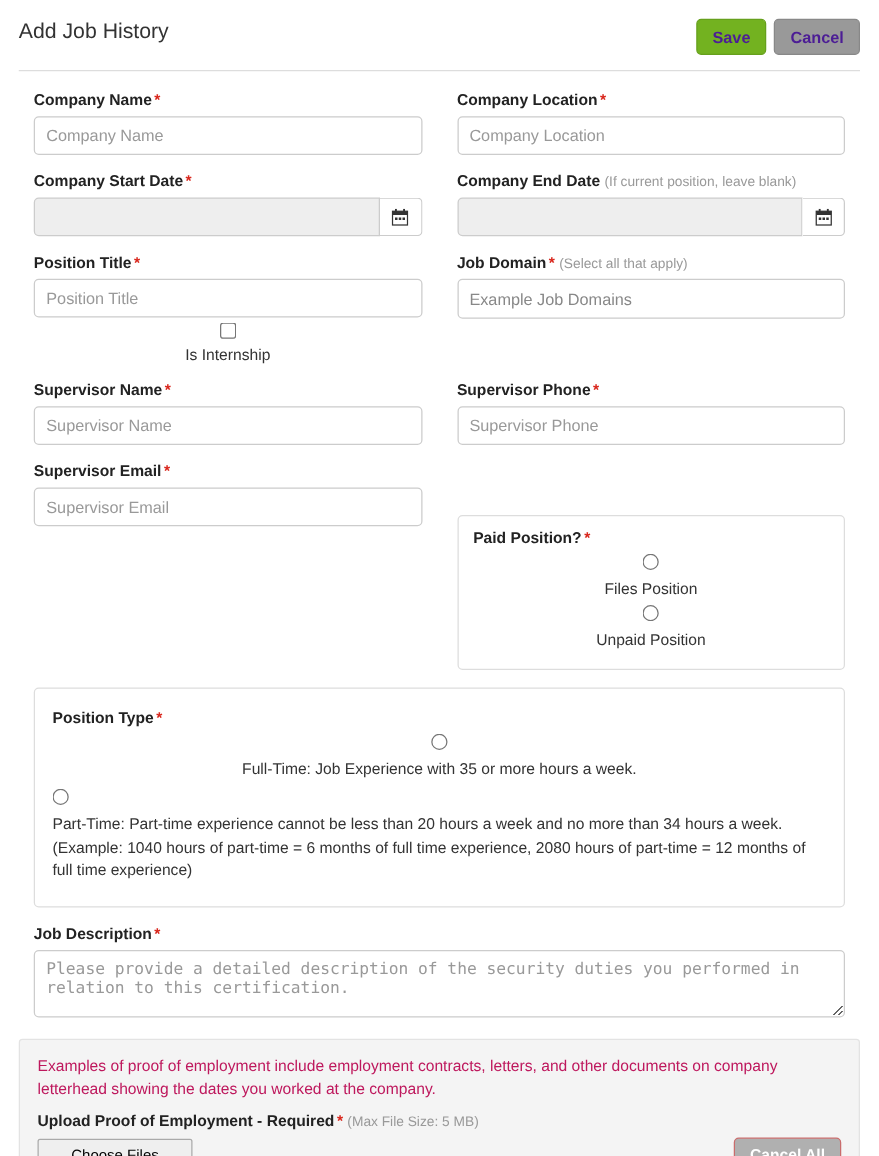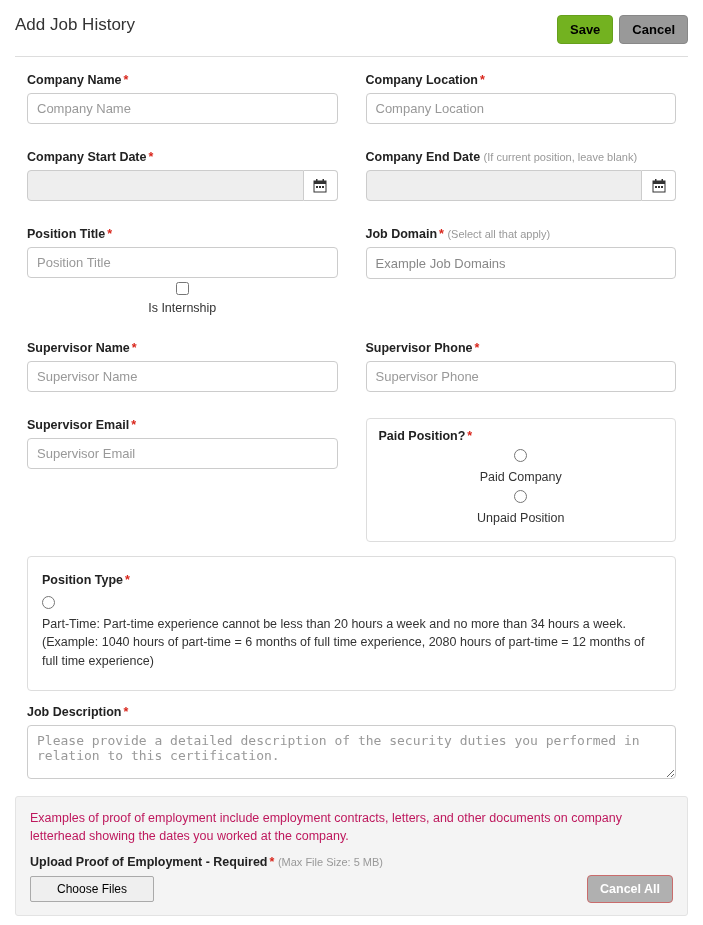--- a/index.html
+++ b/index.html
@@ -25,31 +25,31 @@
 }
 .btn {
   display: inline-block;
   padding: 6px 12px;
   font-size: 13px;
   font-weight: bold;
   text-align: center;
   border: 1px solid transparent;
   border-radius: 4px;
   cursor: pointer;
-  color: #000000;
+  color: #4c1d95;
 }
 .btn-save { background: #73b220; border-color: #66a01c; }
 .btn-cancel { background: #999; border-color: #888; }
 .btn-group { display: flex; gap: 6px; justify-content: flex-end; }
 hr.divider { border: none; border-top: 1px solid #ddd; margin: 8px 0 16px 0; }
 hr.divider2 { border: none; border-top: 1px solid #ddd; margin: 18px 0 14px 0; }
 .form-grid {
   display: flex;
   flex-wrap: wrap;
-  gap: 12px 28px;
+  gap: 0 28px;
   padding: 0 12px;
 }
 .col { flex: 1 1 300px; min-width: 300px; }
 .form-group { margin-bottom: 14px; }
 label.lbl {
   display: block;
   font-weight: bold;
   font-size: 12.5px;
   color: #222;
   margin-bottom: 6px;
@@ -235,38 +235,42 @@
     </div>
   </div>
 
   <div class="col">
     <div class="form-group">
       <label class="lbl"><span>Supervisor Email</span><span class="req">*</span></label>
       <input class="text" type="text" placeholder="Supervisor Email" style="">
     </div>
   </div>
   <div class="col">
-    <div class="form-group panel" style="padding:10px 12px;">
+    <div class="form-group panel" style="padding:10px 12px;margin-top:42px;">
       <label class="lbl"><span>Paid Position?</span><span class="req">*</span></label>
       <div class="radio-row">
         <input type="radio" name="paid" style="">
-        <span>Paid Company</span>
+        <span>Files Position</span>
       </div>
       <div class="radio-row">
         <input type="radio" name="paid" style="">
         <span>Unpaid Position</span>
       </div>
     </div>
   </div>
 
 </div>
 
 <div style="padding: 0 12px;">
   <div class="panel">
     <label class="lbl"><span>Position Type</span><span class="req">*</span></label>
+    <div class="radio-row">
+      <input type="radio" name="ptype" style="">
+      <span>Full-Time: Job Experience with 35 or more hours a week.</span>
+    </div>
     <div class="radio-row" style="align-items:flex-start;">
       <input type="radio" name="ptype" style="margin-top: 3px;">
       <span>Part-Time: Part-time experience cannot be less than 20 hours a week and no more than 34 hours a week. (Example: 1040 hours of part-time = 6 months of full time experience, 2080 hours of part-time = 12 months of full time experience)</span>
     </div>
   </div>
 
   <div class="form-group">
     <label class="lbl"><span>Job Description</span><span class="req">*</span></label>
     <textarea placeholder="Please provide a detailed description of the security duties you performed in relation to this certification." style=""></textarea>
   </div>

